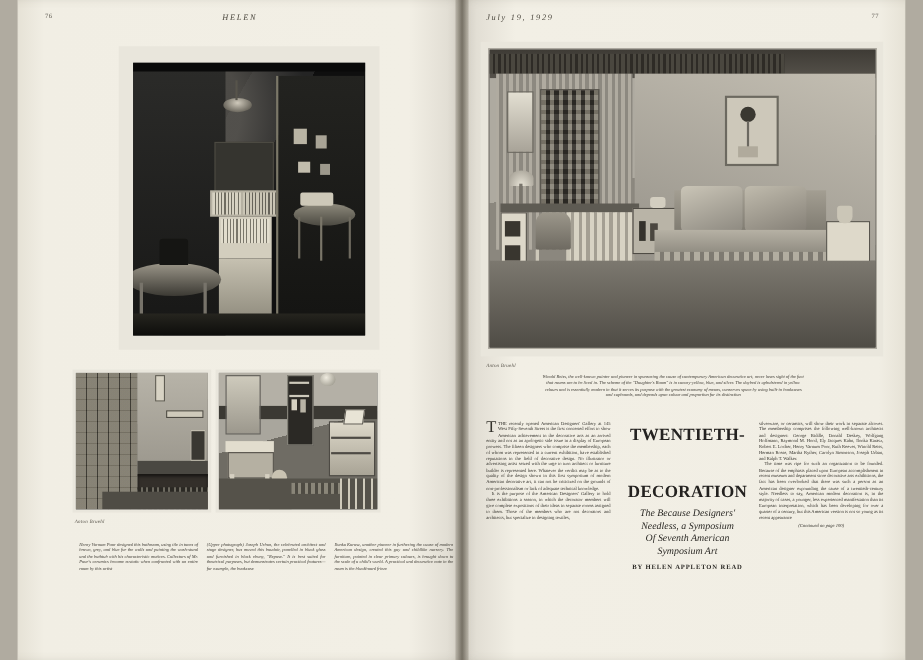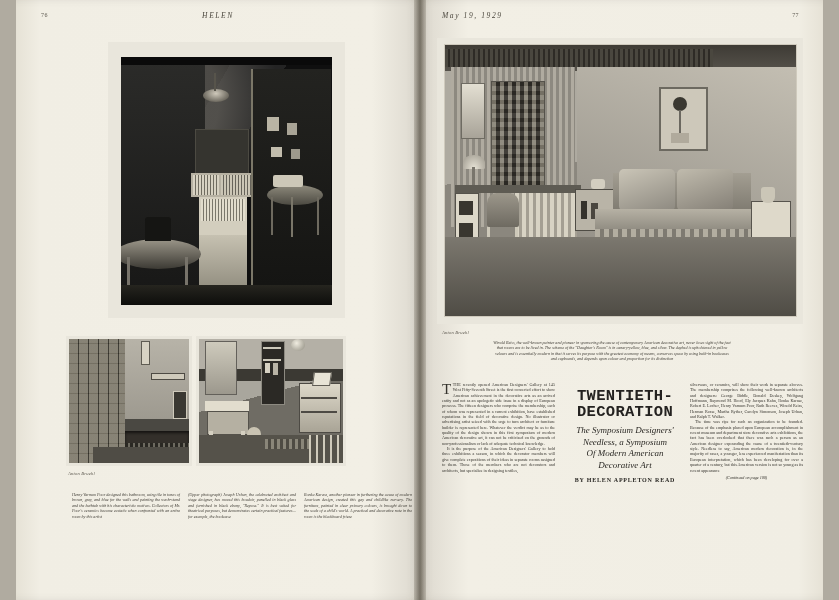--- a/index.html
+++ b/index.html
@@ -38,25 +38,25 @@
        -webkit-hyphens:auto;hyphens:auto;}
   .body{position:absolute;color:#35332d;font-size:4.15px;line-height:5.35px;
         text-align:justify;-webkit-hyphens:auto;hyphens:auto;}
   .body p{margin:0;text-indent:5px;}
   .body p:first-child{text-indent:0;}
   .dropcap{float:left;font-size:15px;line-height:12px;padding:1px 1.5px 0 0;font-weight:400;}
   .contd{display:block;text-align:center;font-style:italic;text-indent:0;margin-top:2px;}
 
   
   .headwrap{position:absolute;text-align:center;}
-  .hl{font-family:Liberation Mono, monospace;font-weight:bold;color:#242220;
+  .hl{font-family:Liberation Serif, serif;font-weight:bold;color:#242220;
       letter-spacing:.3px;}
   .hl1{font-size:15.5px;line-height:16px;}
   .hl2{font-size:15.5px;line-height:16px;}
-  .hl3{font-size:15.5px;line-height:16px;}
+  .hl3{font-size:15.5px;line-height:16px;margin-top:36px;}
   .sub{font-style:italic;font-size:9px;line-height:11.5px;color:#2c2a26;margin-top:5px;}
   .byl{font-size:6px;letter-spacing:.8px;color:#2a2824;margin-top:6px;font-weight:bold;}
 
   
   .ph-inner{position:absolute;inset:0;}
 </style>
 </head>
 <body>
 
 <div class="spread">
@@ -177,21 +177,21 @@
 
     <div class="cred" style="left:52px;top:471px;">Anton Bruehl</div>
 
     <div class="cap" style="left:56px;top:492px;width:108px;">Henry Varnum Poor designed this bathroom, using tile in tones of brown, grey, and blue for the walls and painting the wash-stand and the bathtub with his characteristic motives. Collectors of Mr. Poor's ceramics become ecstatic when confronted with an entire room by this artist</div>
     <div class="cap" style="left:172px;top:492px;width:108px;">(Upper photograph) Joseph Urban, the celebrated architect and stage designer, has moved this boudoir, panelled in black glass and furnished in black ebony, "Repose." It is best suited for theatrical purposes, but demonstrates certain practical features—for example, the bookcase</div>
     <div class="cap" style="left:288px;top:492px;width:108px;">Ilonka Karasz, another pioneer in furthering the cause of modern American design, created this gay and childlike nursery. The furniture, painted in clear primary colours, is brought down to the scale of a child's world. A practical and decorative note in the room is the blackboard frieze</div>
   </div>
 
   <div class="page right">
 
-    <div class="runhead" style="left:22px;top:11px;">May 19, 1929</div>
+    <div class="runhead" style="left:22px;top:11px;">July 19, 1929</div>
     <div class="folio" style="right:24px;top:12px;">77</div>
 
     <div class="plate" style="left:17px;top:38px;width:366px;height:286px;">
       <div class="photo" style="left:7px;top:6px;width:351px;height:271px;border:1px solid #cfcabd;">
         <div class="ph-inner" style="background:linear-gradient(170deg,#aeaaa0 0 42%,#8b877e 42% 72%,#6e6a62 72% 100%);"></div>
 
         <div style="position:absolute;left:0;top:0;width:351px;height:26px;background:linear-gradient(180deg,#3e3b35,#56524b);"></div>
         <div style="position:absolute;left:0;top:4px;width:268px;height:18px;background:repeating-linear-gradient(90deg,#4a473f 0 3px,#2e2b26 3px 5px);"></div>
 
         <div style="position:absolute;left:132px;top:22px;width:219px;height:170px;background:linear-gradient(200deg,#c3beb2,#97938a);"></div>
@@ -251,24 +251,24 @@
 
     <div class="body" style="left:22px;top:382px;width:113px;">
       <p><span class="dropcap">T</span><span>THE recently opened American Designers' Gallery at 145 West Fifty-Seventh Street is the first concerted effort to show American achievement in the decorative arts as an arrived entity and not as an apologetic side issue in a display of European prowess. The fifteen designers who comprise the membership, each of whom was represented in a current exhibition, have established reputations in the field of decorative design. No illustrator or advertising artist seized with the urge to turn architect or furniture builder is represented here. Whatever the verdict may be as to the quality of the design shown in this first symposium of modern American decorative art, it can not be criticized on the grounds of non-professionalism or lack of adequate technical knowledge.</span></p>
       <p><span>It is the purpose of the American Designers' Gallery to hold three exhibitions a season, in which the decorator members will give complete expositions of their ideas in separate rooms assigned to them. Those of the members who are not decorators and architects, but specialize in designing textiles,</span></p>
     </div>
 
     <div class="headwrap" style="left:140px;top:388px;width:130px;">
       <div class="hl hl1">TWENTIETH-</div>
       <div class="hl hl3">DECORATION</div>
       <div class="sub">
-        <div>The Symposium Designers'</div>
+        <div>The Because Designers'</div>
         <div>Needless, a Symposium</div>
-        <div>Of Modern American</div>
-        <div>Decorative Art</div>
+        <div>Of Seventh American</div>
+        <div>Symposium Art</div>
       </div>
       <div class="byl">BY HELEN APPLETON READ</div>
     </div>
 
     <div class="body" style="left:270px;top:382px;width:113px;">
       <p><span>silverware, or ceramics, will show their work in separate alcoves. The membership comprises the following well-known architects and designers: George Biddle, Donald Deskey, Wolfgang Hoffmann, Raymond M. Hood, Ely Jacques Kahn, Ilonka Karasz, Robert E. Locher, Henry Varnum Poor, Ruth Reeves, Winold Reiss, Herman Rosse, Martha Ryther, Carolyn Simonson, Joseph Urban, and Ralph T. Walker.</span></p>
       <p><span>The time was ripe for such an organization to be founded. Because of the emphasis placed upon European accomplishment in recent museum and department store decorative arts exhibitions, the fact has been overlooked that there was such a person as an American designer expounding the cause of a twentieth-century style. Needless to say, American modern decoration is, in the majority of cases, a younger, less experienced manifestation than its European interpretation, which has been developing for over a quarter of a century, but this American version is not so young as its recent appearance</span>
          <span class="contd">(Continued on page 100)</span></p>
     </div>
   </div>

